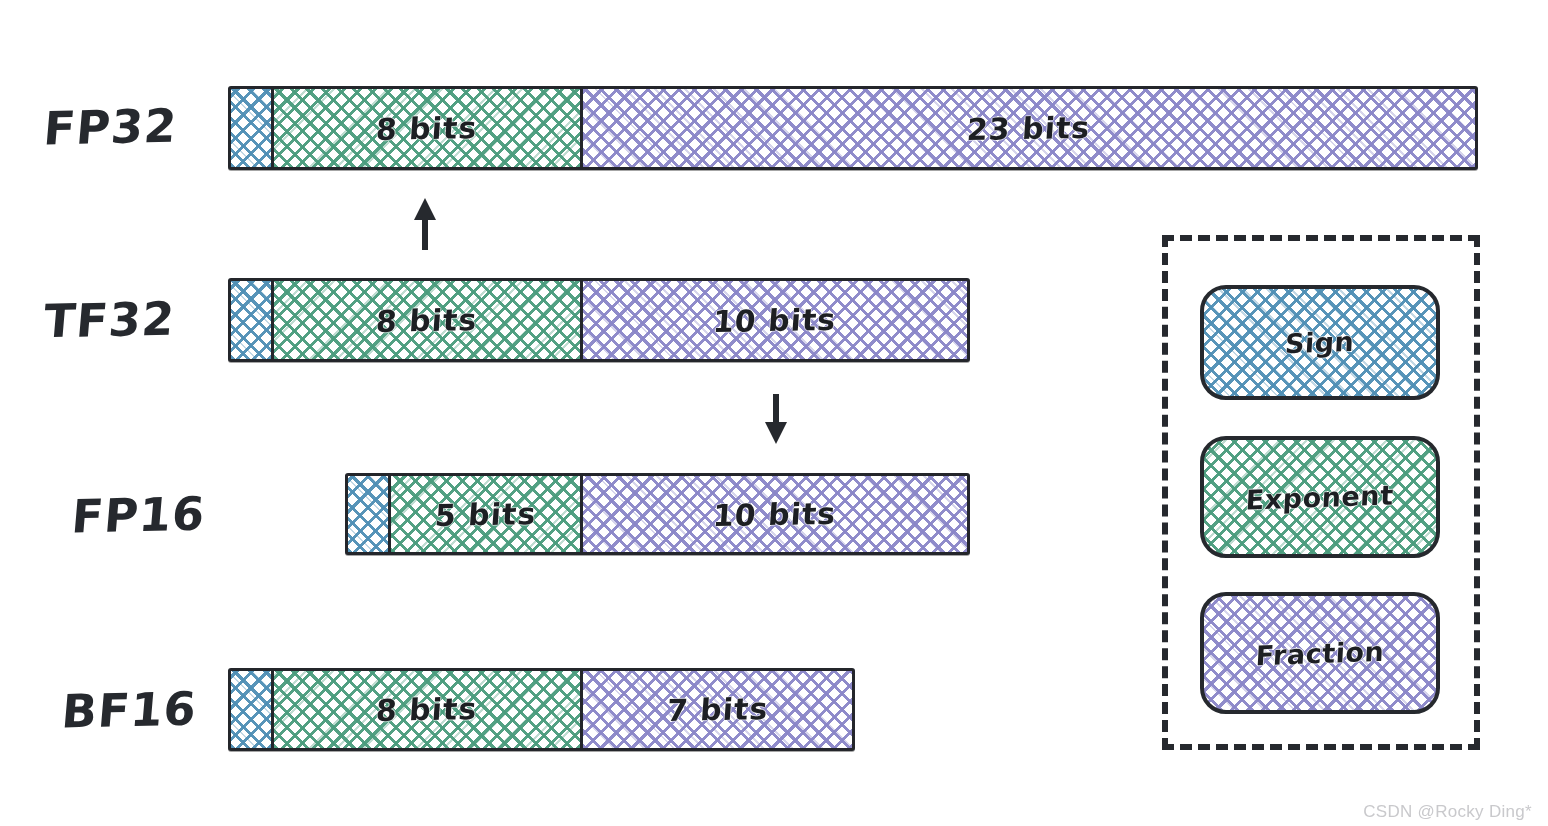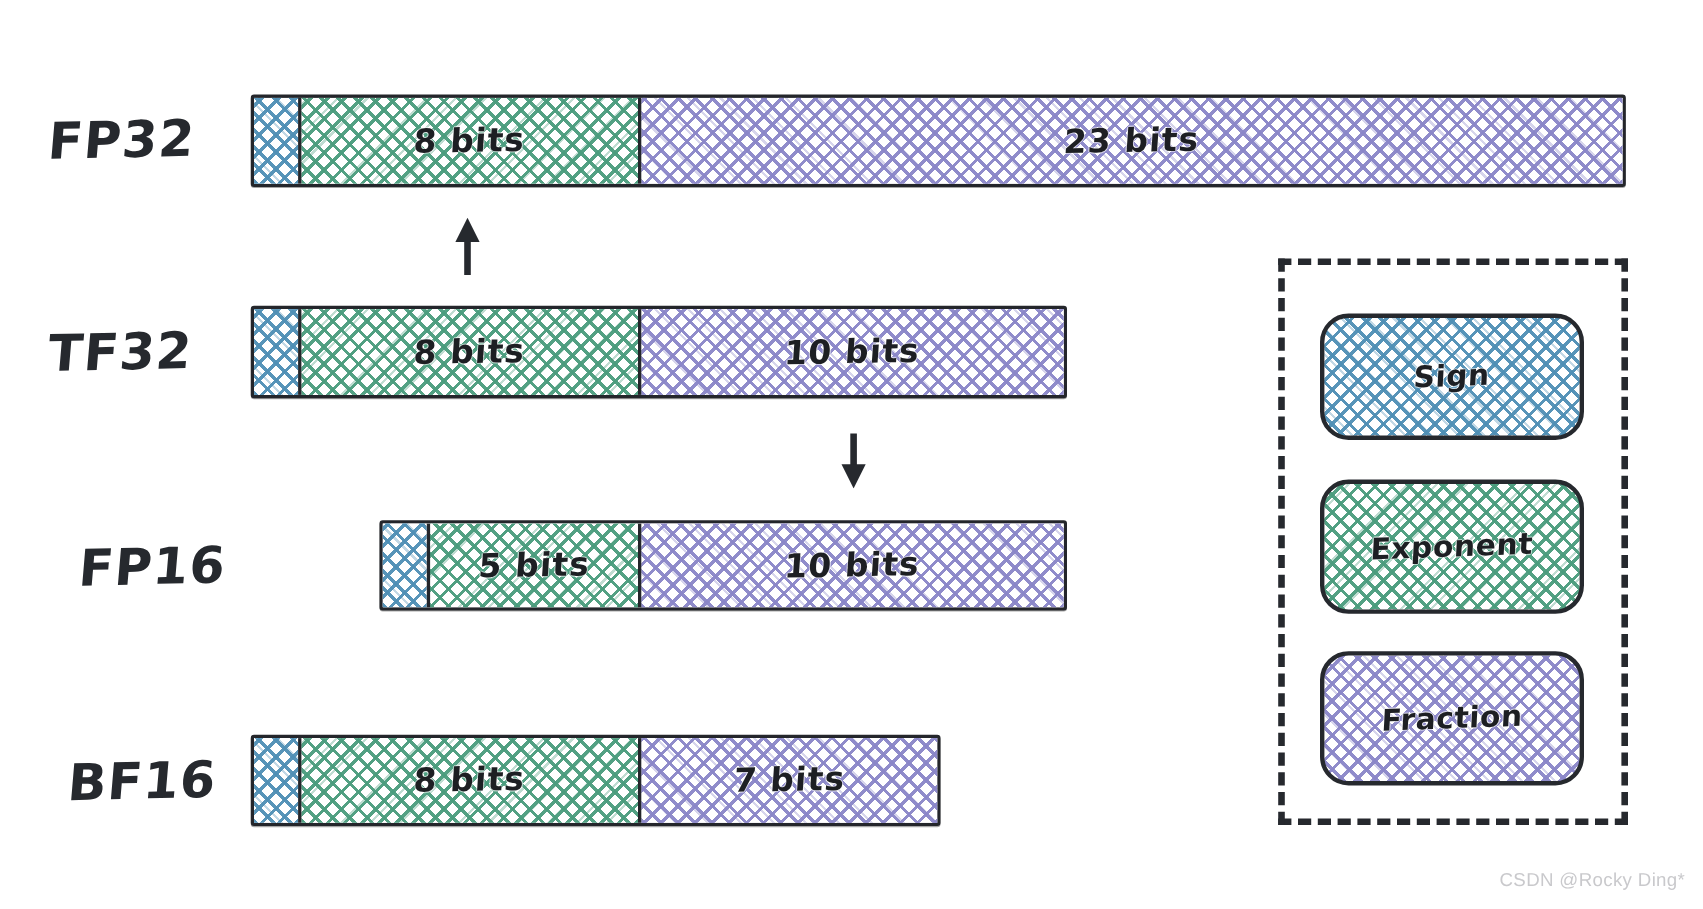--- a/index.html
+++ b/index.html
@@ -117,21 +117,21 @@
        1px 0 0 rgba(255,255,255,.6),
       -1px 0 0 rgba(255,255,255,.6),
        0 1px 0 rgba(255,255,255,.6),
        0 -1px 0 rgba(255,255,255,.6);
   }
 
   
   #watermark{
     position:absolute;
     right:16px;
-    bottom:16px;
+    bottom:4px;
     font-family:"Liberation Sans", sans-serif;
     font-size:17px;
     color:#c9c9cc;
     letter-spacing:.3px;
     white-space:nowrap;
   }
 </style>
 </head>
 <body>
 

